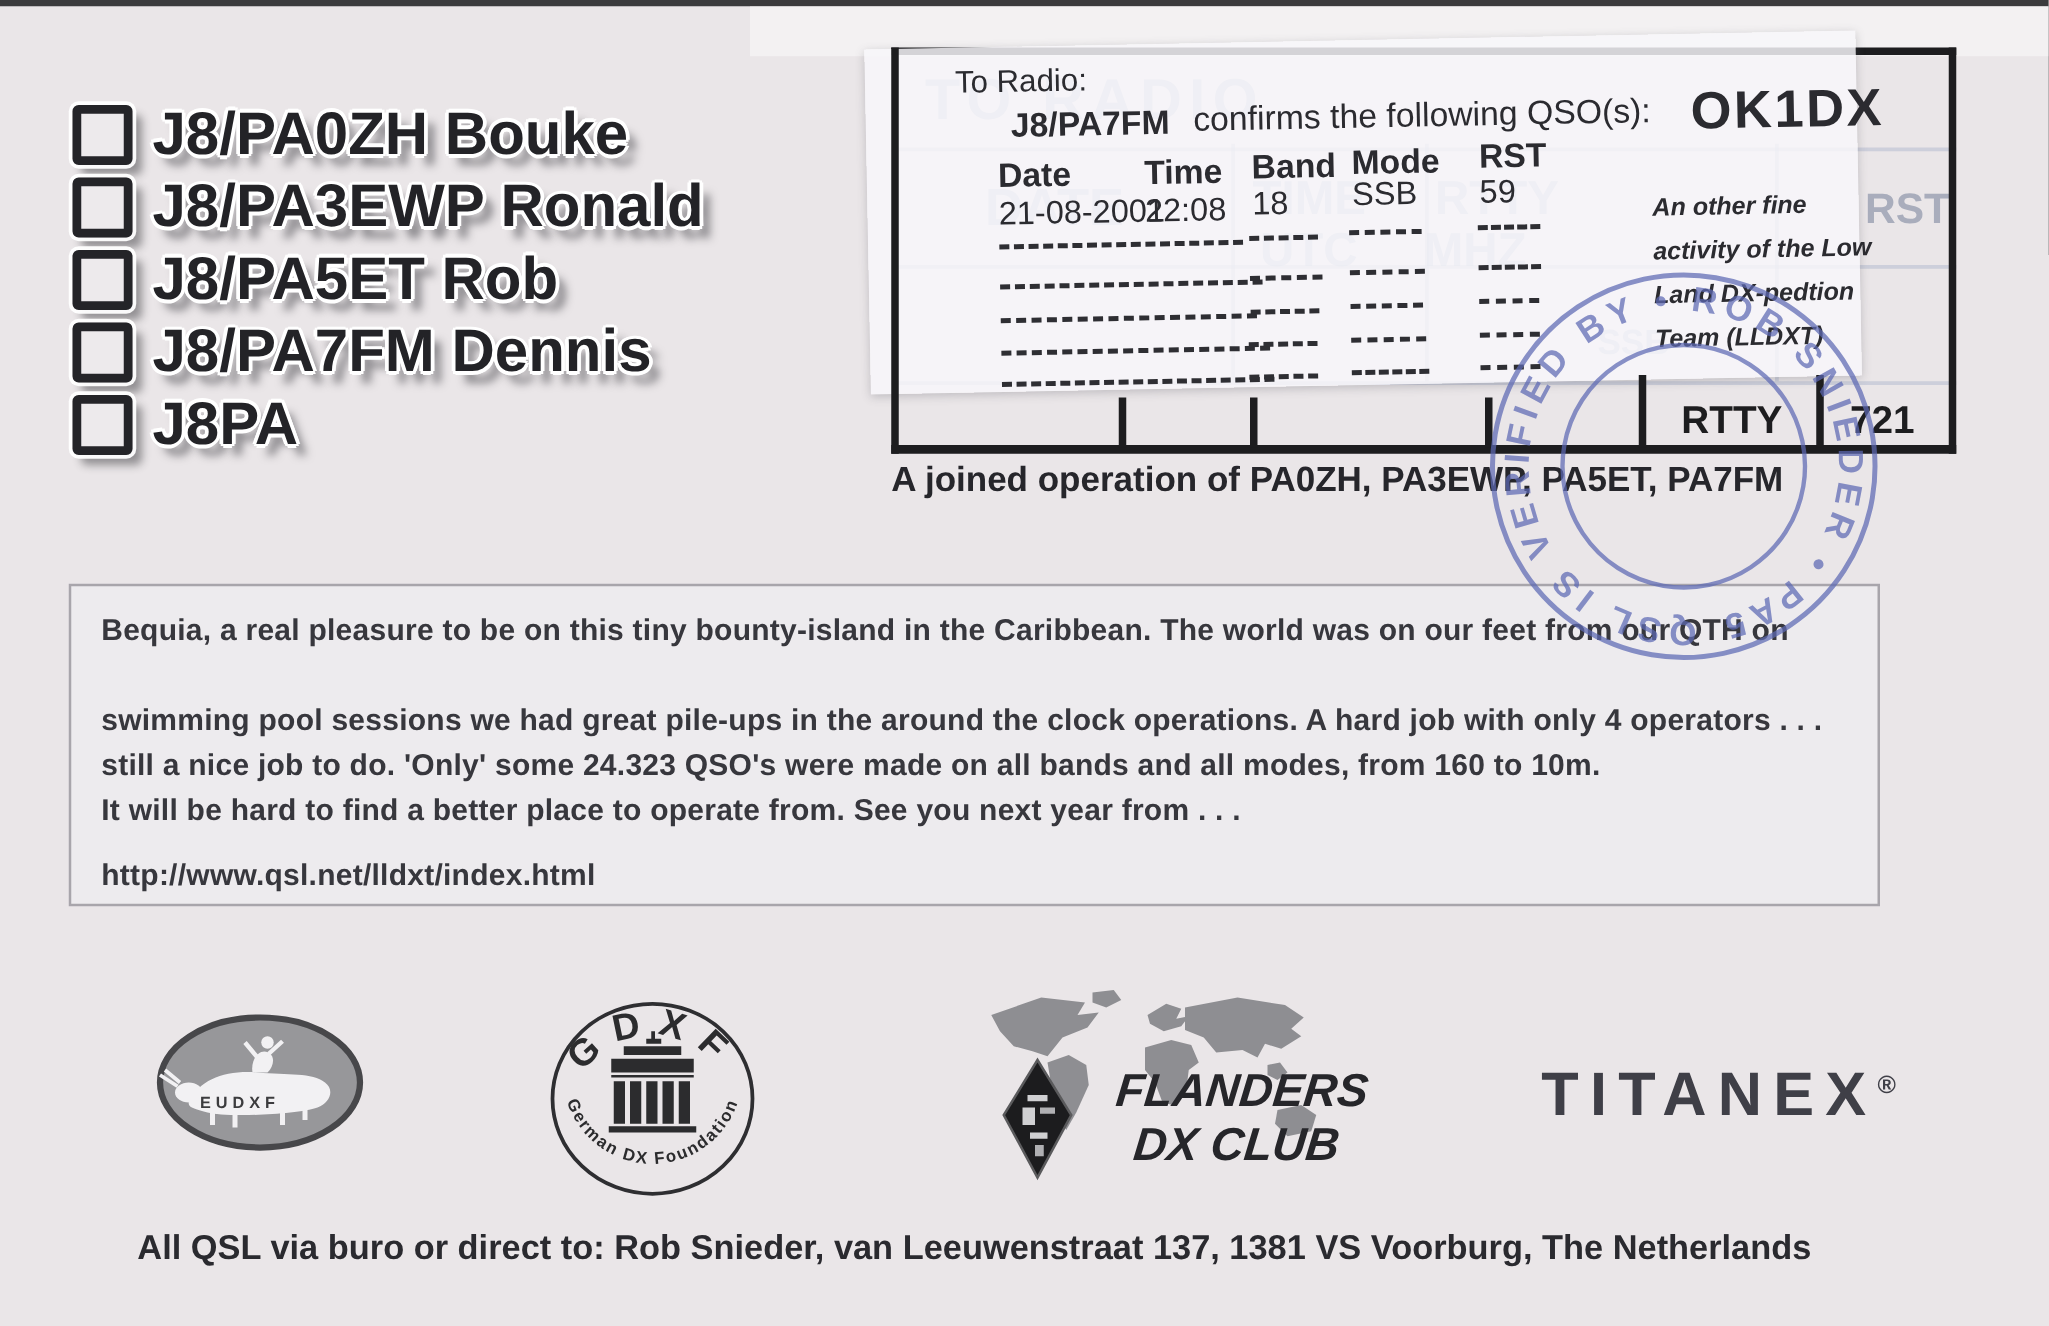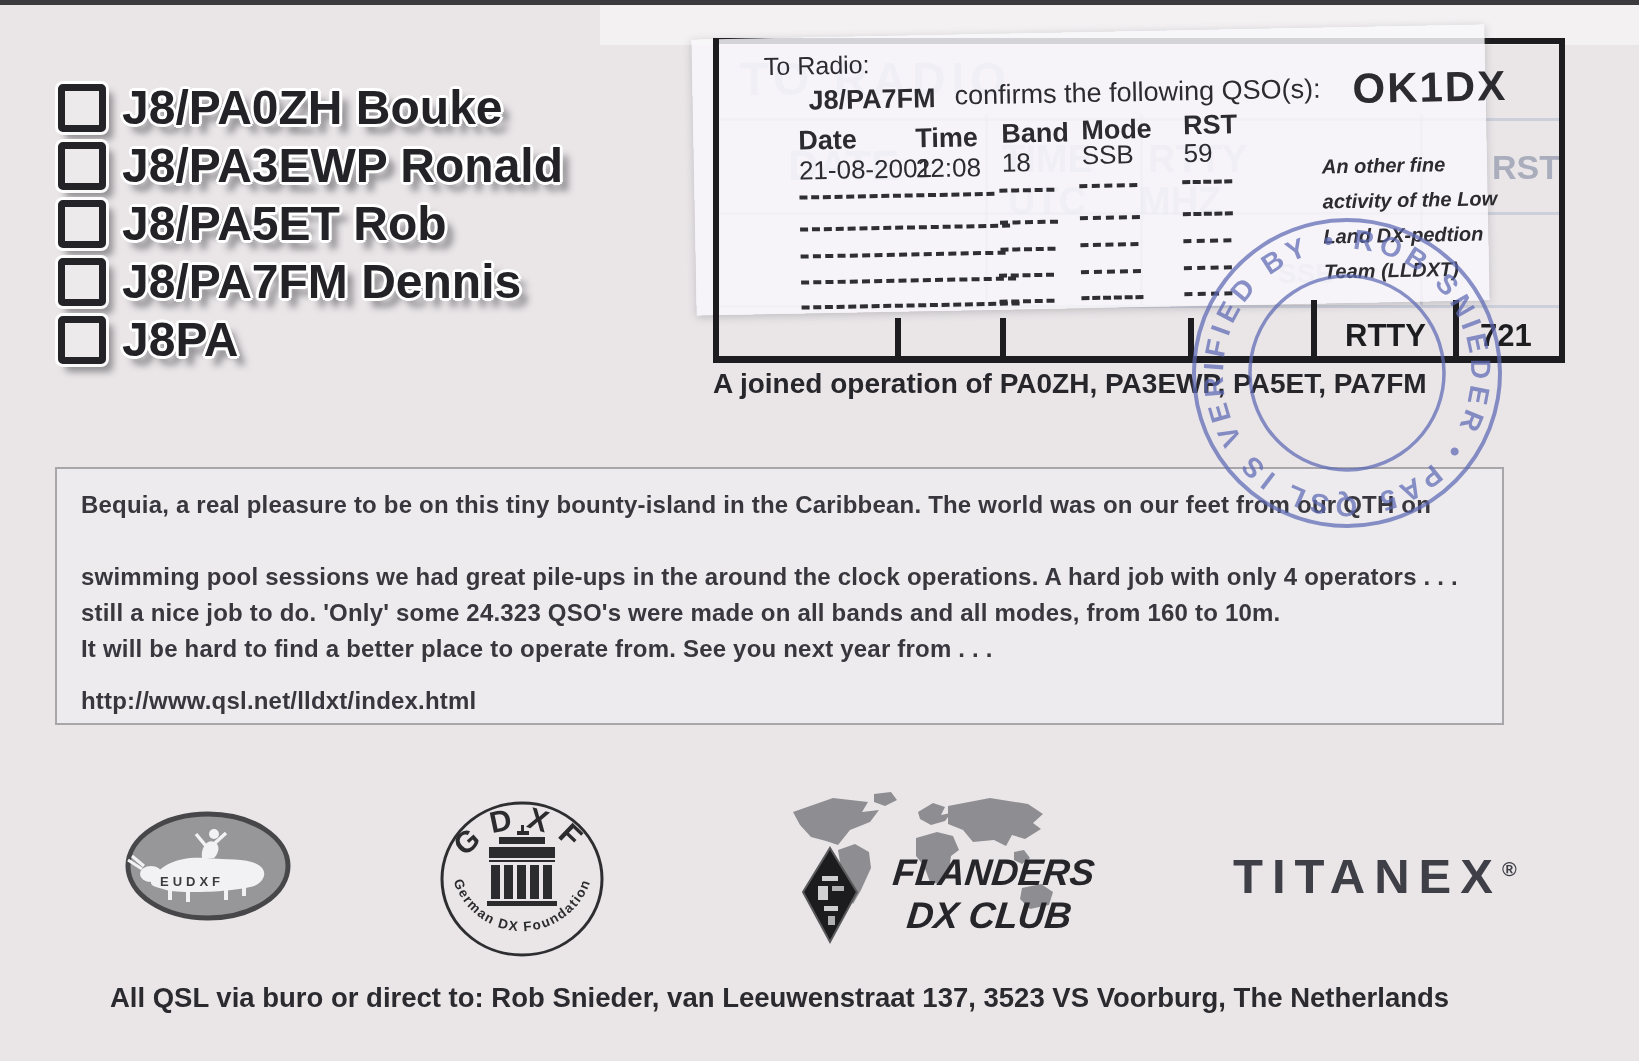--- a/index.html
+++ b/index.html
@@ -255,14 +255,14 @@
       <rect x="54" y="96" width="12" height="5" fill="#f0f0f2" opacity="0.7"></rect>
       <rect x="46" y="116" width="14" height="5" fill="#f0f0f2" opacity="0.85"></rect>
       <rect x="50" y="126" width="7" height="9" fill="#f0f0f2" opacity="0.7"></rect>
     </g>
   </svg>
   <div class="flanders-text" style="left:893px;top:852px;transform:skewX(-6deg)">FLANDERS</div>
   <div class="flanders-text" style="left:907px;top:895px;transform:skewX(-6deg)">DX CLUB</div>
 
   <div class="titanex"><span>TITANEX</span><sup>®</sup></div>
 
-  <div class="footer">All QSL via buro or direct to: Rob Snieder, van Leeuwenstraat 137, 3523 VS  Voorburg, The Netherlands</div>
+  <div class="footer">All QSL via buro or direct to: Rob Snieder, van Leeuwenstraat 137, 1381 VS  Voorburg, The Netherlands</div>
 </div>
 
 </body></html>

